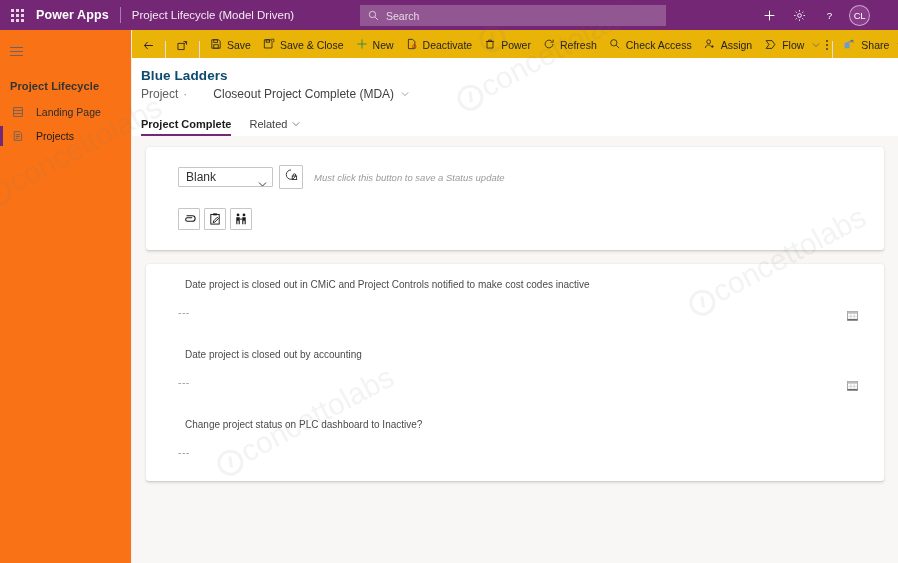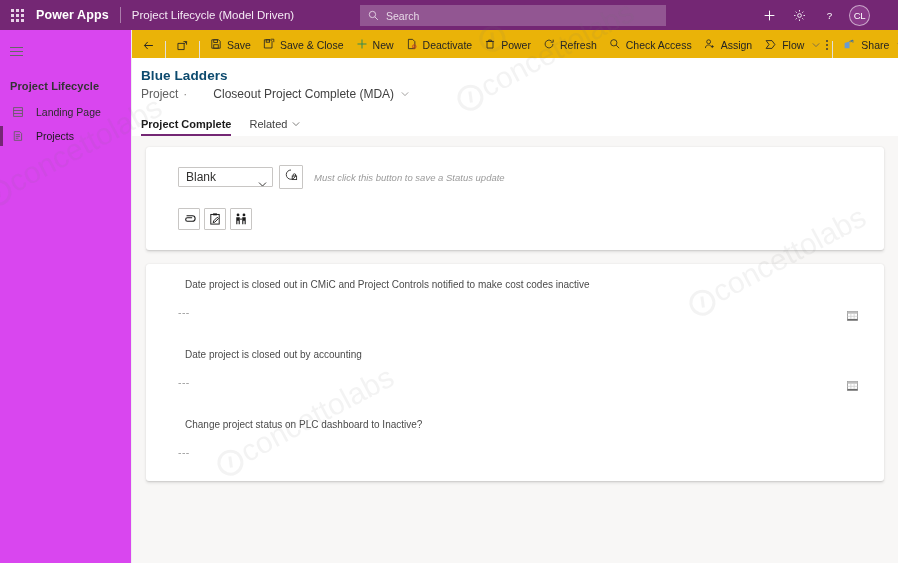--- a/index.html
+++ b/index.html
@@ -134,21 +134,21 @@
   #shell {
     position: absolute;
     top: 30px; left: 0; right: 0; bottom: 0;
     display: flex;
   }
 
   
   #sidebar {
     width: 132px;
     flex: 0 0 132px;
-    background: #d946ef;
+    background: #f97316;
     border-right: 1px solid #eeeeee;
     padding-top: 6px;
     position: relative;
     z-index: 20;
   }
   #hamburger {
     width: 32px; height: 30px;
     display: flex; flex-direction: column; justify-content: center;
     gap: 3px; padding-left: 10px;
     cursor: pointer;

